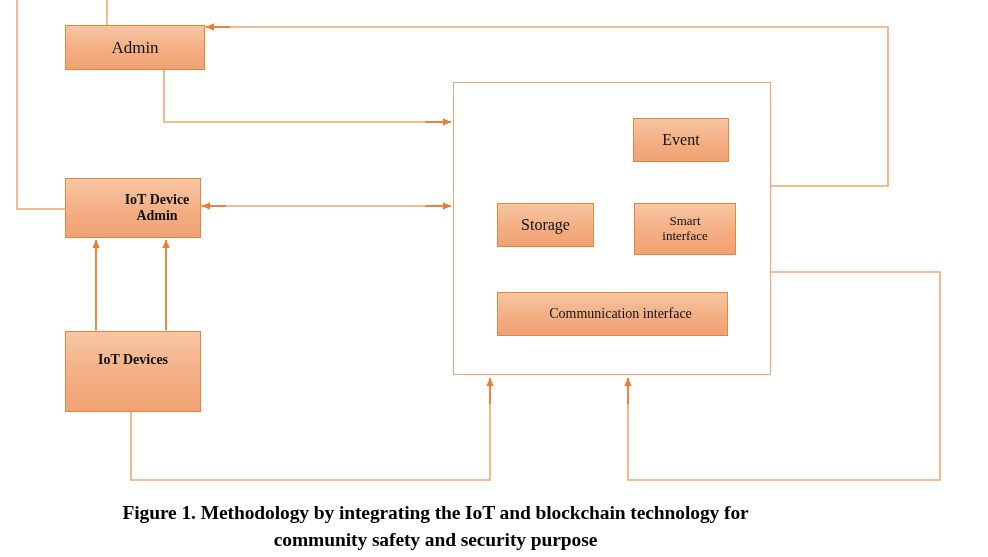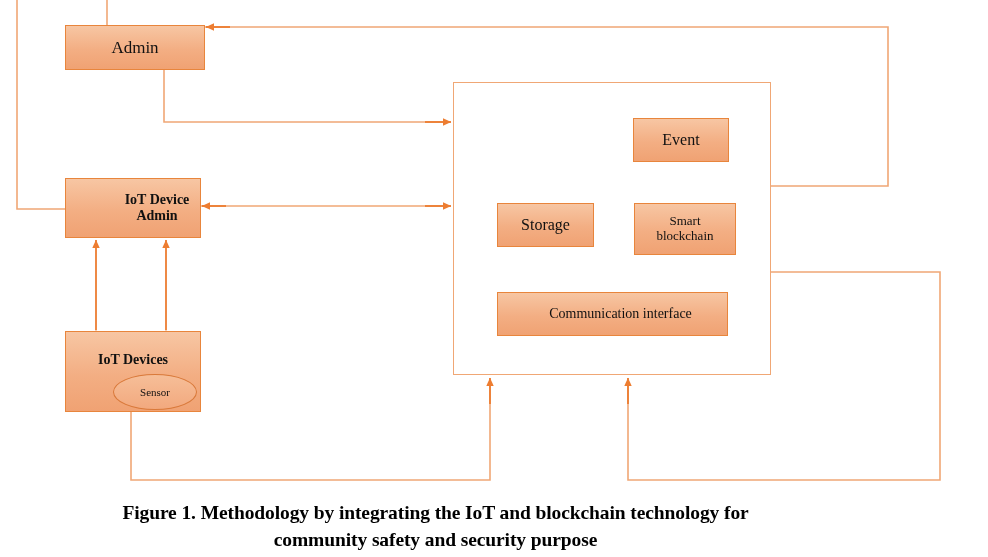--- a/index.html
+++ b/index.html
@@ -141,37 +141,34 @@
     <span class="node-label">
       <span>IoT Device</span><br>
       <span>Admin</span>
     </span>
   </div>
 
   <div class="node-box" style="left:65px; top:331px; width:136px; height:81px; font-size:14px; font-weight:bold; align-items:flex-start; padding-top:20px;">
     <span class="node-label">IoT Devices</span>
   </div>
 
-  <div class="sensor-ellipse" style="left:113px; top:374px; width:84px; height:36px;">
-    <span class="node-label">Sensor</span>
-  </div>
 
 
   <div class="node-box" style="left:633px; top:118px; width:96px; height:44px; font-size:16px;text-align:center;">
     <span class="node-label">Event</span>
   </div>
 
   <div class="node-box" style="left:497px; top:203px; width:97px; height:44px; font-size:16px;">
     <span class="node-label">Storage</span>
   </div>
 
   <div class="node-box" style="left:634px; top:203px; width:102px; height:52px; font-size:13px;">
     <span class="node-label">
       <span>Smart</span><br>
-      <span>blockchain</span>
+      <span>interface</span>
     </span>
   </div>
 
   <div class="node-box" style="left:497px; top:292px; width:231px; height:44px; font-size:14px;padding-left:16px;">
     <span class="node-label">Communication interface</span>
   </div>
 
   <div id="caption">
     <span class="cap-line">Figure 1. Methodology by integrating the IoT and blockchain technology for</span>
     <span class="cap-line">community safety and security purpose</span>

